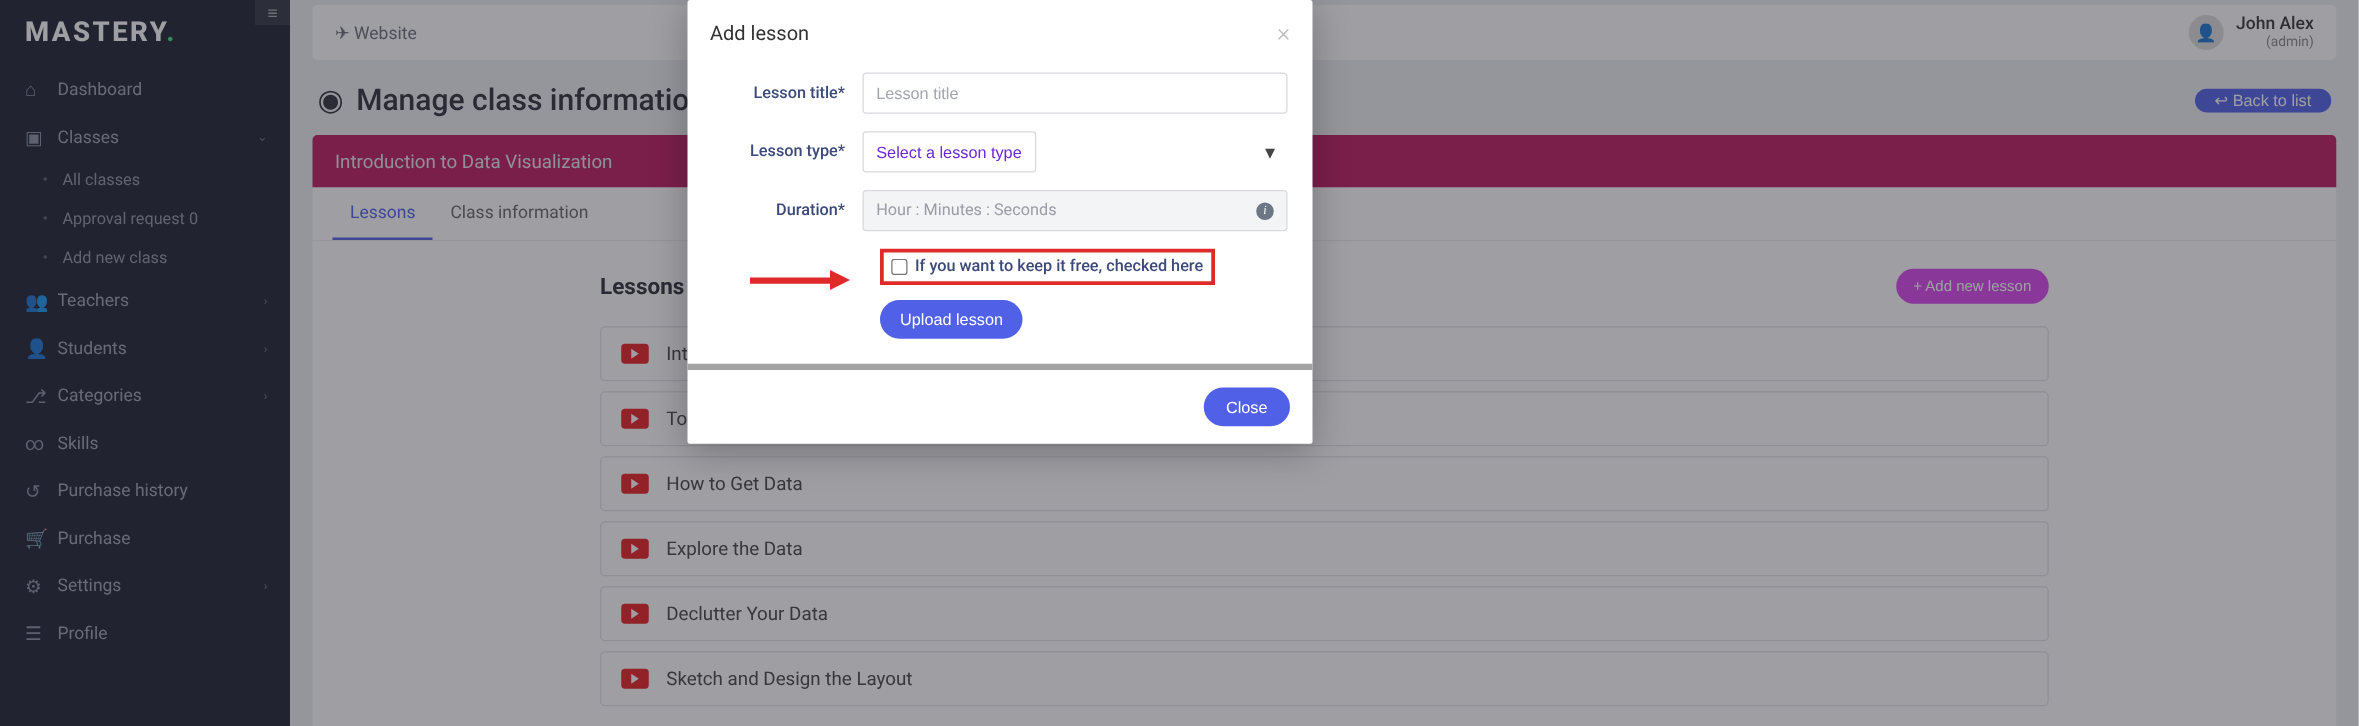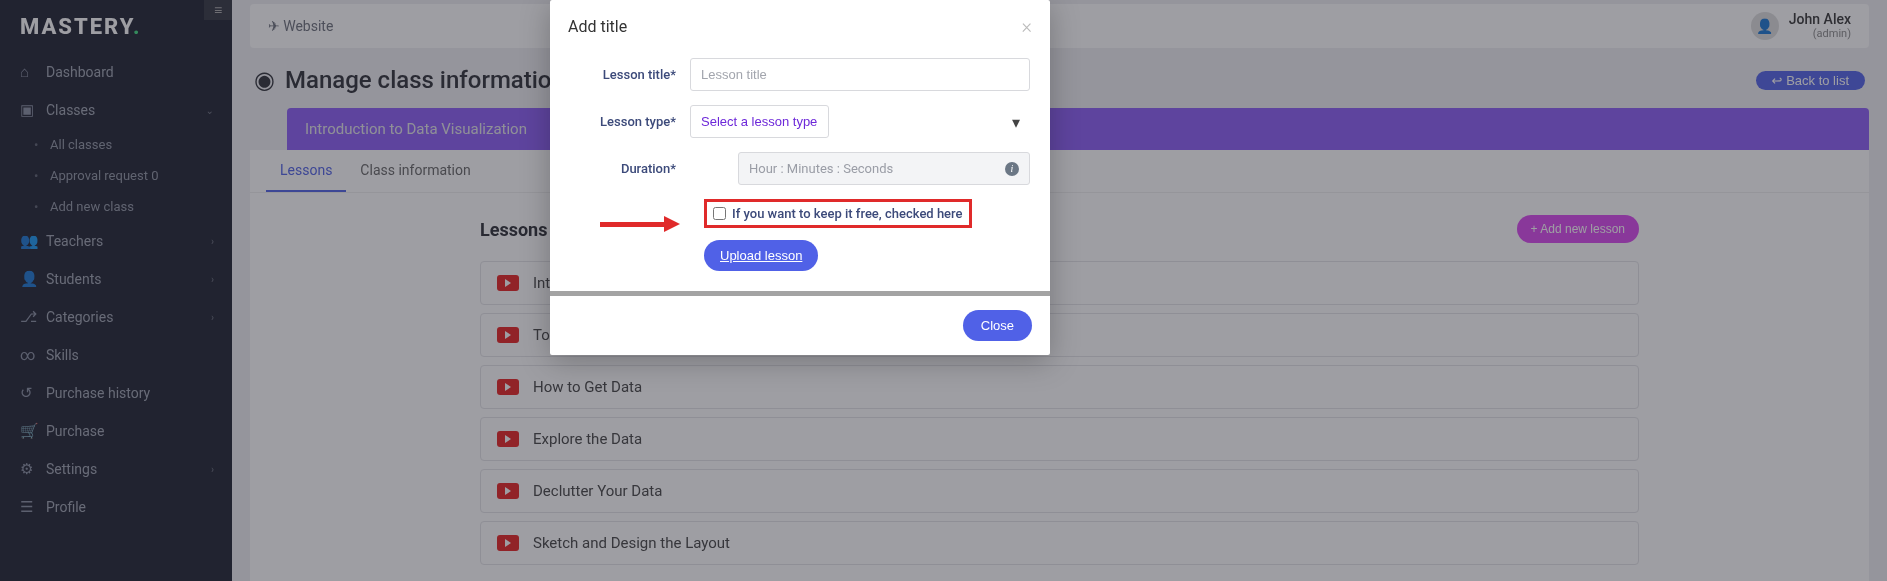--- a/index.html
+++ b/index.html
@@ -118,26 +118,25 @@
       background: #5061e7;
       color: #fff;
       border: none;
       padding: 2px 16px;
       border-radius: 16px;
       font-size: 13px;
       cursor: pointer;
     }
 
     .class-bar {
-      background: #8b5cf6;
+      background: #be185d;
       color: #e4e5ea;
       padding: 12px 18px;
       font-size: 15px;
       border-radius: 4px 4px 0 0;
-      margin-left: 37px;
     }
     .tabs {
       display: flex;
       padding: 0 16px;
       background: #fff;
       border-bottom: 1px solid #eee;
     }
     .tab {
       padding: 12px 14px;
       font-size: 14px;
@@ -259,21 +258,20 @@
       flex: 1;
       display: flex;
       align-items: center;
       border: 1px solid #d8d9dd;
       background: #f3f4f6;
       border-radius: 3px;
       padding: 8px 10px;
       font-size: 13px;
       color: #9a9da6;
       justify-content: space-between;
-      margin-left: 48px;
     }
     .info-icon {
       width: 14px; height: 14px;
       background: #6b7785;
       color: #fff;
       border-radius: 50%;
       font-size: 10px;
       display: flex;
       align-items: center;
       justify-content: center;
@@ -295,21 +293,20 @@
     .check-row input { width: 13px; height: 13px; }
     .upload-btn {
       margin-left: 134px;
       background: #5061e7;
       border: none;
       color: #fff;
       padding: 8px 16px;
       border-radius: 16px;
       font-size: 13px;
       cursor: pointer;
-      text-decoration: underline;
     }
     .modal-footer {
       border-top: 5px solid #a3a3a3;
       padding: 14px 18px;
       display: flex;
       justify-content: flex-end;
     }
     .close-btn {
       background: #5061e7;
       color: #fff;
@@ -479,21 +476,21 @@
       <span class="yt-icon"></span>
       <span>Sketch and Design the Layout</span>
     </div>
   </div>
 </div>
 
 <div class="overlay"></div>
 
 <div class="modal">
   <div class="modal-header">
-    <span>Add title</span>
+    <span>Add lesson</span>
     <span class="modal-close">×</span>
   </div>
   <div class="modal-body">
     <div class="form-row">
       <div class="form-label">Lesson title*</div>
       <input class="form-control" placeholder="Lesson title" style="">
     </div>
     <div class="form-row">
       <div class="form-label">Lesson type*</div>
       <div class="select-wrap">

